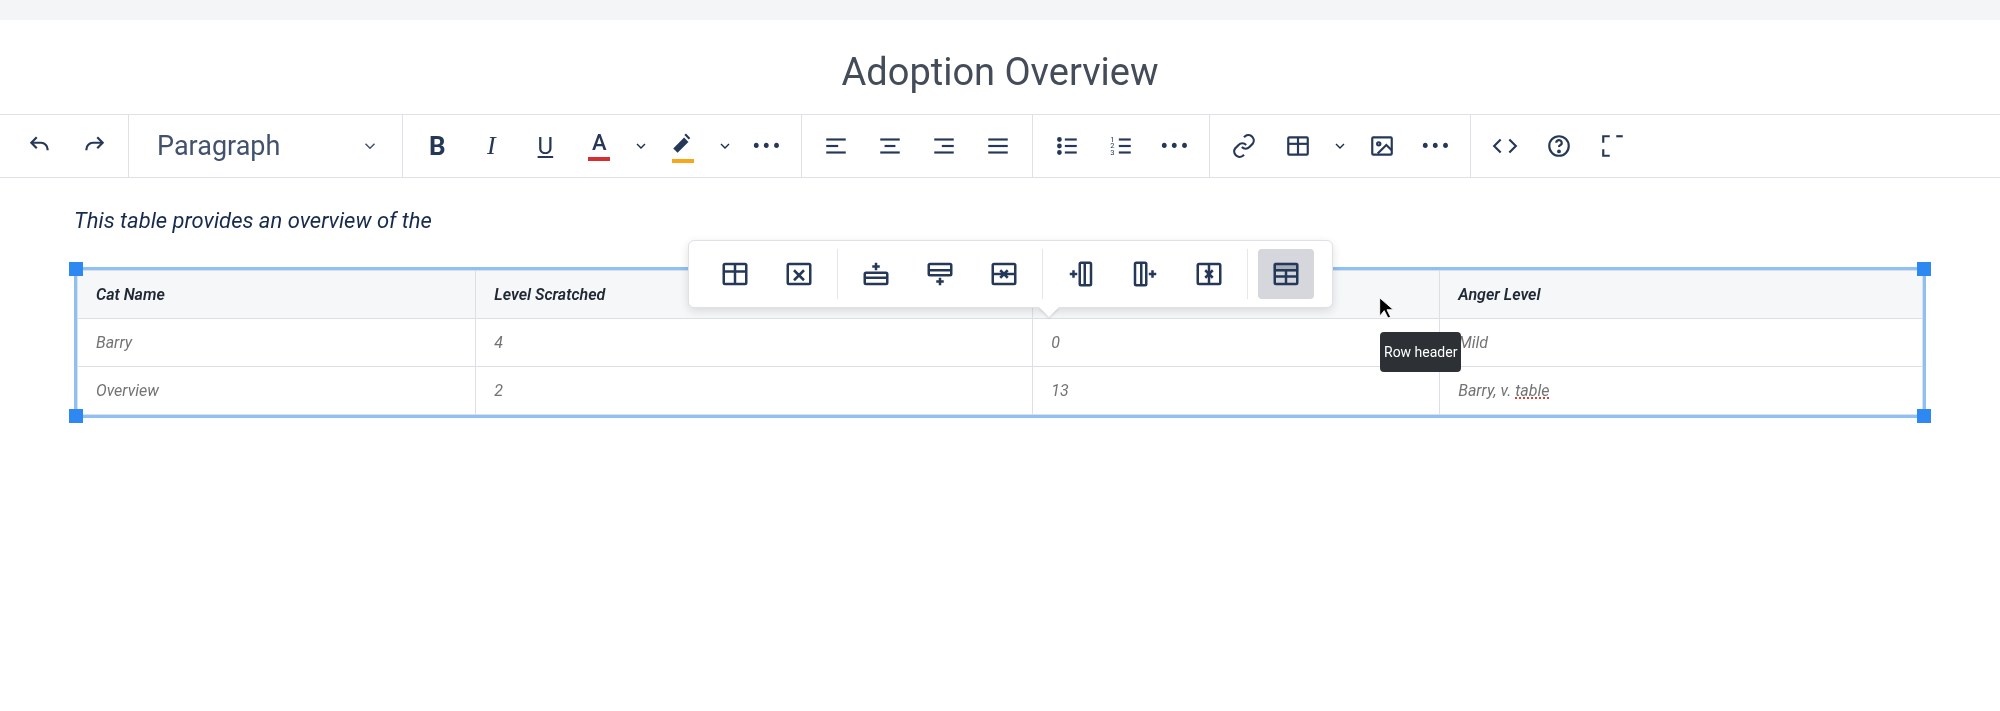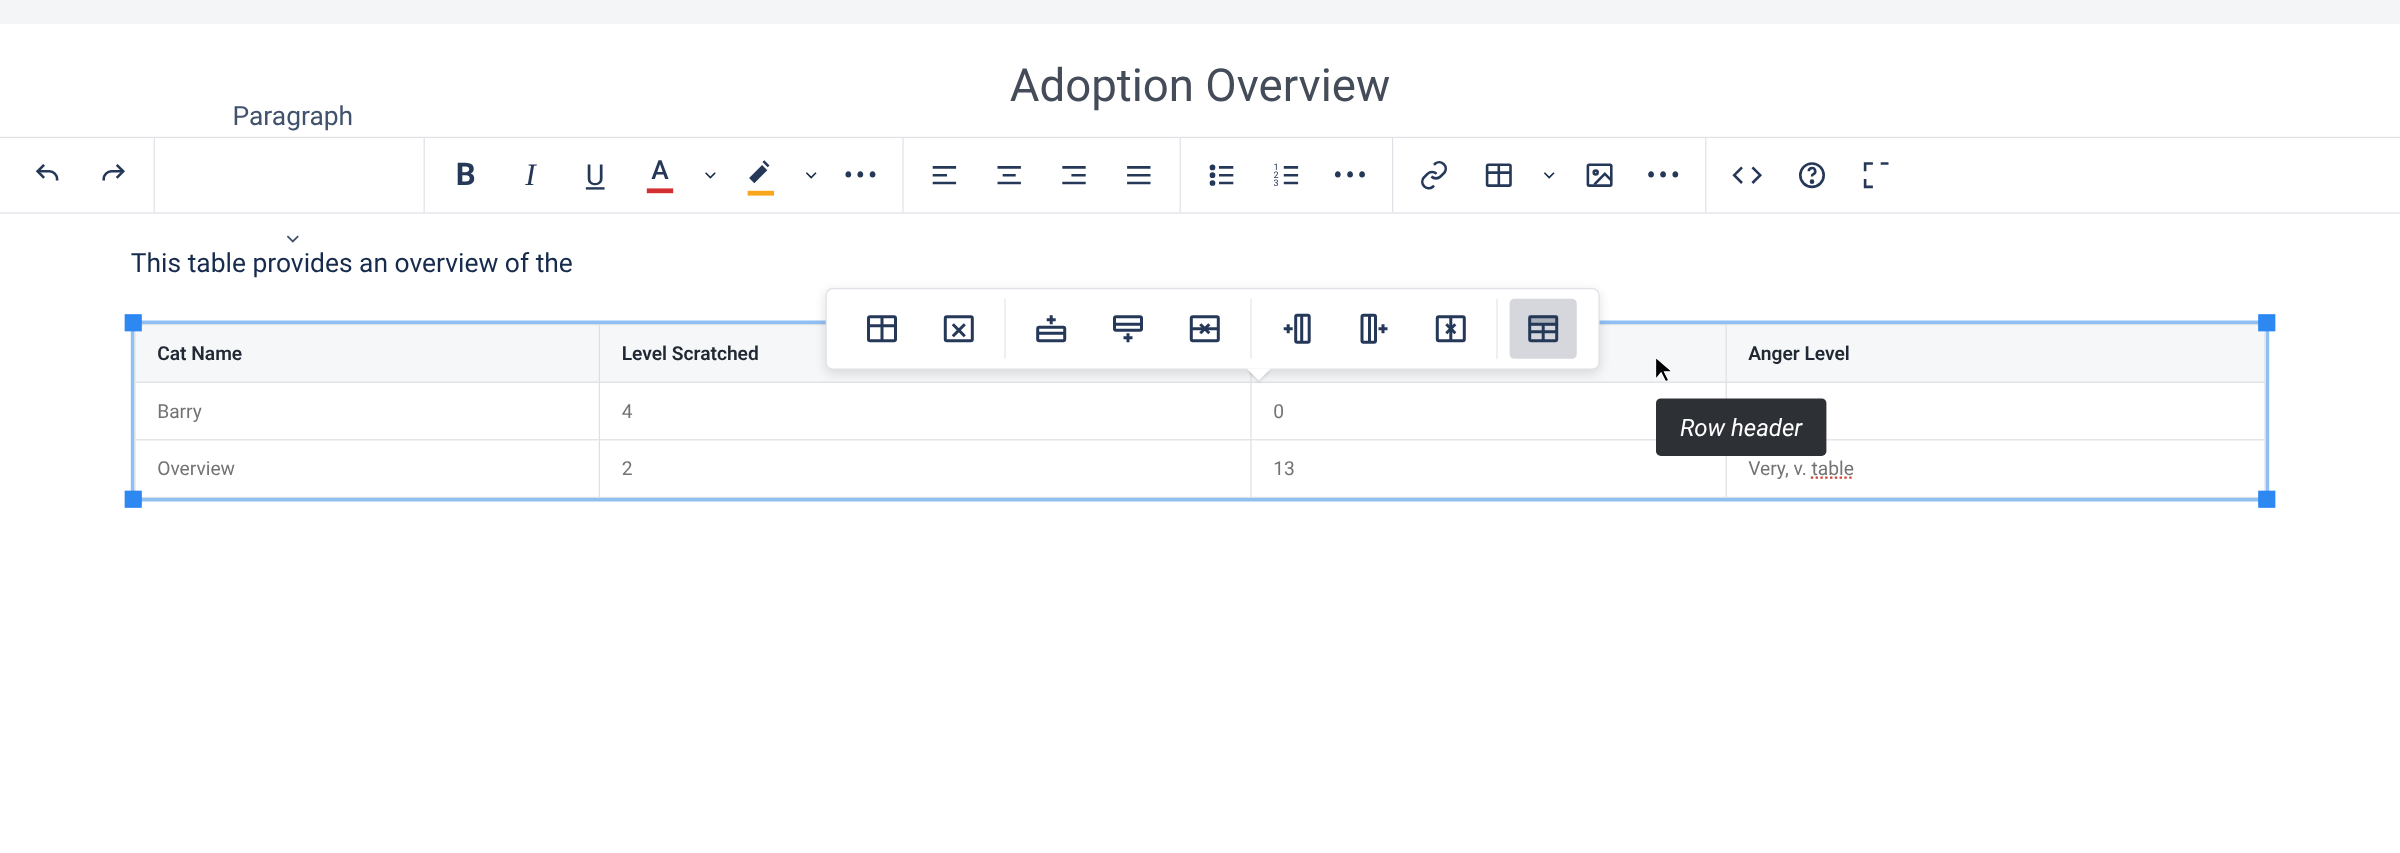--- a/index.html
+++ b/index.html
@@ -51,46 +51,46 @@
     cursor: pointer;
     color: #253858;
   }
   .tb-btn svg { width: 26px; height: 26px; }
   .paragraph-select {
     display: flex;
     align-items: center;
     gap: 80px;
     cursor: pointer;
     color: #42526e;
-    font-size: 22px;
+    font-size: 27px;
     padding: 0 10px 0 16px;
     min-width: 200px;
     justify-content: space-between;
-    flex-direction: column;
   }
   .bold-label { font-weight: 700; font-size: 26px; }
   .italic-label { font-style: italic; font-family: Georgia, serif; font-size: 26px; }
   .underline-label { text-decoration: underline; font-size: 24px; }
   .color-text {
     display:flex; flex-direction:column; align-items:center; line-height:1;
   }
   .color-text .letter { font-size: 22px; font-weight:500; }
   .color-text .bar { display:block; width: 22px; height:4px; background:#222; margin-top:3px; }
   .color-text.red .bar { background:#d43031; }
   .color-text.yellow .bar { background:#f8a71b; }
   .chev-down {
     display:inline-flex; align-items:center; justify-content:center;
     width:20px;
   }
   .dots { font-size: 24px; letter-spacing: 2px; line-height:0; }
 
   
   .content-area {
-    padding: 30px 109px;
+    padding: 30px 74px;
     position: relative;
+    font-style: italic;
   }
   .body-text {
     font-size: 22px;
     color: #172b4d;
     margin-bottom: 34px;
   }
 
   .table-wrapper {
     position: relative;
     border: 3px solid #8fc0f4;
@@ -165,26 +165,25 @@
     filter: drop-shadow(0 2px 1px rgba(0,0,0,0.1));
   }
 
   
   .tooltip {
     position: absolute;
     top: 332px;
     left: 1380px;
     background: #2d3135;
     color: #fff;
-    padding: 12px 20px;
+    padding: 12px 4px;
     border-radius: 4px;
-    font-size: 20px;
+    font-size: 14px;
     white-space: nowrap;
     z-index: 50;
-    font-style: italic;
   }
 
   
   .cursor {
     position: absolute;
     top: 292px;
     left: 1376px;
     width: 22px; height: 30px;
     z-index: 60;
     pointer-events:none;
@@ -401,21 +400,21 @@
         <tr>
           <td>Barry</td>
           <td>4</td>
           <td>0</td>
           <td>Mild</td>
         </tr>
         <tr>
           <td>Overview</td>
           <td>2</td>
           <td>13</td>
-          <td><span>Very, v. </span><span class="spell">table</span></td>
+          <td><span>Barry, v. </span><span class="spell">table</span></td>
         </tr>
       </tbody>
     </table>
   </div>
 </div>
 
 <div class="floating-toolbar">
   <div class="ft-group">
     <span class="ft-btn">
       <svg viewBox="0 0 24 24" fill="none" stroke="currentColor" stroke-width="2">

